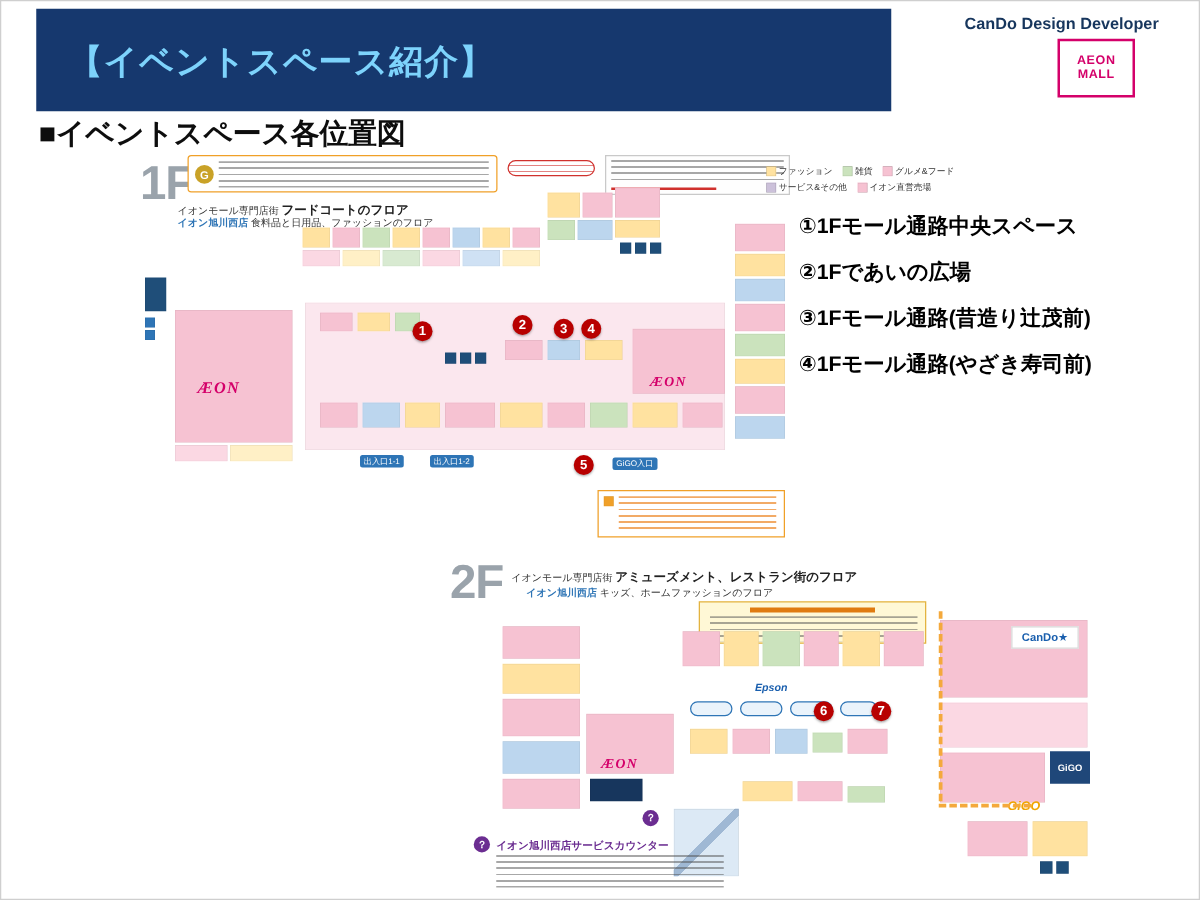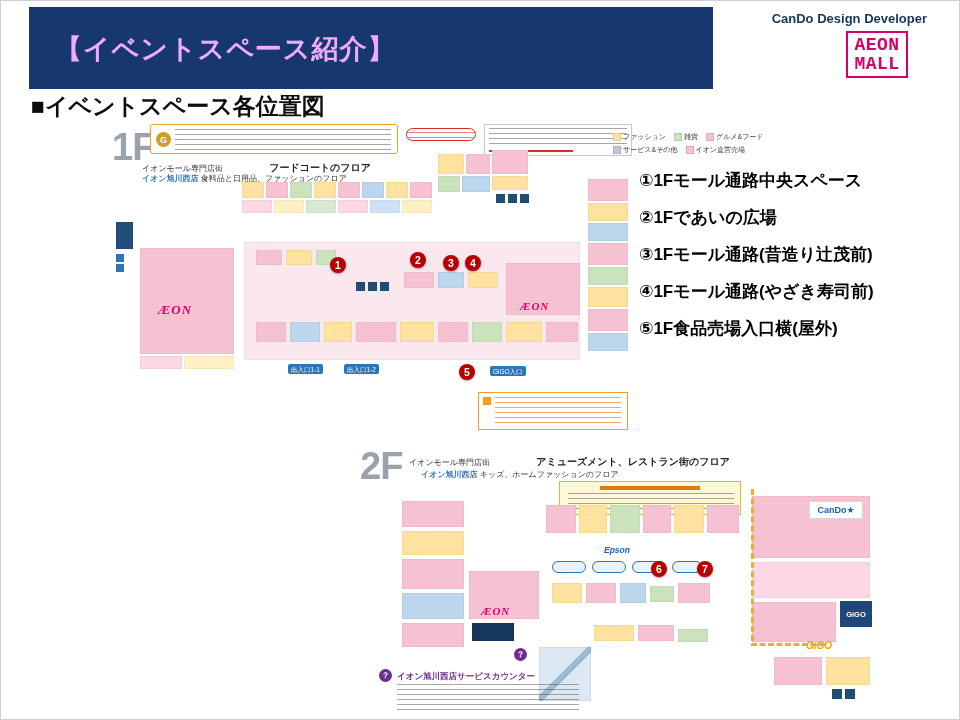--- a/index.html
+++ b/index.html
@@ -4,31 +4,31 @@
 <style>
   * { margin:0; padding:0; box-sizing:border-box; }
   body { font-family:"Liberation Sans","DejaVu Sans",sans-serif; background:#888; }
   .slide { position:relative; width:960px; height:720px; background:#fff; overflow:hidden; border:1px solid #cfcfcf; margin:0 auto; }
 
   
   .hdr { position:absolute; left:28px; top:6px; width:684px; height:82px; }
   .hdr-title { position:absolute; left:26px; top:24px; font-size:27px; font-weight:bold; letter-spacing:1px; }
   .brand { position:absolute; top:10px; right:32px; font-size:13px; font-weight:bold; color:#17365D; }
   .am-logo { position:absolute; left:845px; top:30px; width:62px; height:47px; border:2.5px solid #D4006A; display:flex; flex-direction:column; align-items:center; justify-content:center; line-height:1.05; }
-  .am-logo span { font-size:18px; font-weight:bold; letter-spacing:.5px;font-family:Liberation Mono, monospace; }
+  .am-logo span { font-size:10px; font-weight:bold; letter-spacing:.5px; }
 
   .sec-title { position:absolute; left:30px; top:90px; font-size:23px; font-weight:bold; color:#0d0d0d; }
 
   
   .map { position:absolute; overflow:hidden; }
   .b { position:absolute; box-shadow:inset 0 0 0 .5px rgba(0,0,0,.07); }
   .navy { background:#1F4E79 !important; }
   .f-label { position:absolute; font-size:38px; color:#9aa3ab; font-weight:bold; letter-spacing:-1px; }
   .mline { position:absolute; font-size:8px; color:#333; white-space:nowrap; }
-  .mline .big { font-size:10px; font-weight:bold; color:#222;margin-left:44px; }
+  .mline .big { font-size:10px; font-weight:bold; color:#222; }
   .mline .blue { color:#2E75B6; font-weight:bold; }
   .stripes { background:repeating-linear-gradient(to bottom, rgba(80,80,80,.5) 0 1.3px, transparent 1.3px 5px); }
   .stripes-o { background:repeating-linear-gradient(to bottom, rgba(235,125,20,.65) 0 1.3px, transparent 1.3px 5px); }
   .aeon { position:absolute; font-family:"Liberation Serif","DejaVu Serif",serif; font-weight:bold; font-style:italic; letter-spacing:1px; z-index:3;margin-top:20px; }
   .marker { position:absolute; width:16px; height:16px; border-radius:50%; color:#fff; font-size:10.5px; font-weight:bold; display:flex; align-items:center; justify-content:center; z-index:5; box-shadow:0 1px 2px rgba(0,0,0,.35); }
   .tag { position:absolute; background:#2E75B6; color:#fff; font-size:6.5px; line-height:1.1; padding:1.5px 3px; border-radius:2px; white-space:nowrap; z-index:4; }
 
   
   .notice-g { position:absolute; left:44px; top:0; width:248px; height:30px; border:1.5px solid #F0A028; border-radius:3px; background:#fff; }
   .g-badge { position:absolute; left:5px; top:7px; width:15px; height:15px; border-radius:50%; background:#C9A227; color:#fff; font-size:9px; font-weight:bold; display:flex; align-items:center; justify-content:center; }
@@ -59,21 +59,21 @@
   .gigo-txt { position:absolute; font-size:10px; font-weight:bold; font-style:italic; color:#F0A500; z-index:4; }
   .cando { position:absolute; background:#fff; border:1px solid #d8d8d8; color:#1A5FAE; font-size:9px; font-weight:bold; display:flex; align-items:center; justify-content:center;text-align:center; }
   .epson { position:absolute; color:#1A5FAE; font-size:8.5px; font-weight:bold; font-style:italic; z-index:3; }
 </style>
 </head>
 <body>
 
 <div class="slide">
 
   <div class="hdr" style="background: rgb(22, 56, 110);">
-    <div class="hdr-title" style="color: #f0abfc;">【イベントスペース紹介】</div>
+    <div class="hdr-title" style="color: #7dd3fc;">【イベントスペース紹介】</div>
   </div>
   <div class="brand">CanDo Design Developer</div>
   <div class="am-logo">
     <span style="color: rgb(212, 0, 106);">AEON</span>
     <span style="color: rgb(212, 0, 106);">MALL</span>
   </div>
 
   <div class="sec-title">■イベントスペース各位置図</div>
 
   <div class="map" style="left:105px;top:123px;width:530px;height:312px;">
@@ -200,21 +200,20 @@
         <i class="lg-sw" style="background: rgb(246, 194, 210);"></i>
         <span>イオン直営売場</span>
       </span>
   </div>
 
   <div class="rlist">
     <div>①1Fモール通路中央スペース</div>
     <div>②1Fであいの広場</div>
     <div>③1Fモール通路(昔造り辻茂前)</div>
     <div>④1Fモール通路(やざき寿司前)</div>
-    <div>⑤1F食品売場入口横(屋外)</div>
   </div>
 
 
   <div class="map" style="left:353px;top:440px;width:522px;height:276px;">
     <div class="f-label" style="left:6px;top:4px;">2F</div>
 
     <div class="mline" style="left:55px;top:14px;">
       <span>イオンモール専門店街</span>
       <span class="big">アミューズメント、レストラン街のフロア</span>
     </div>

